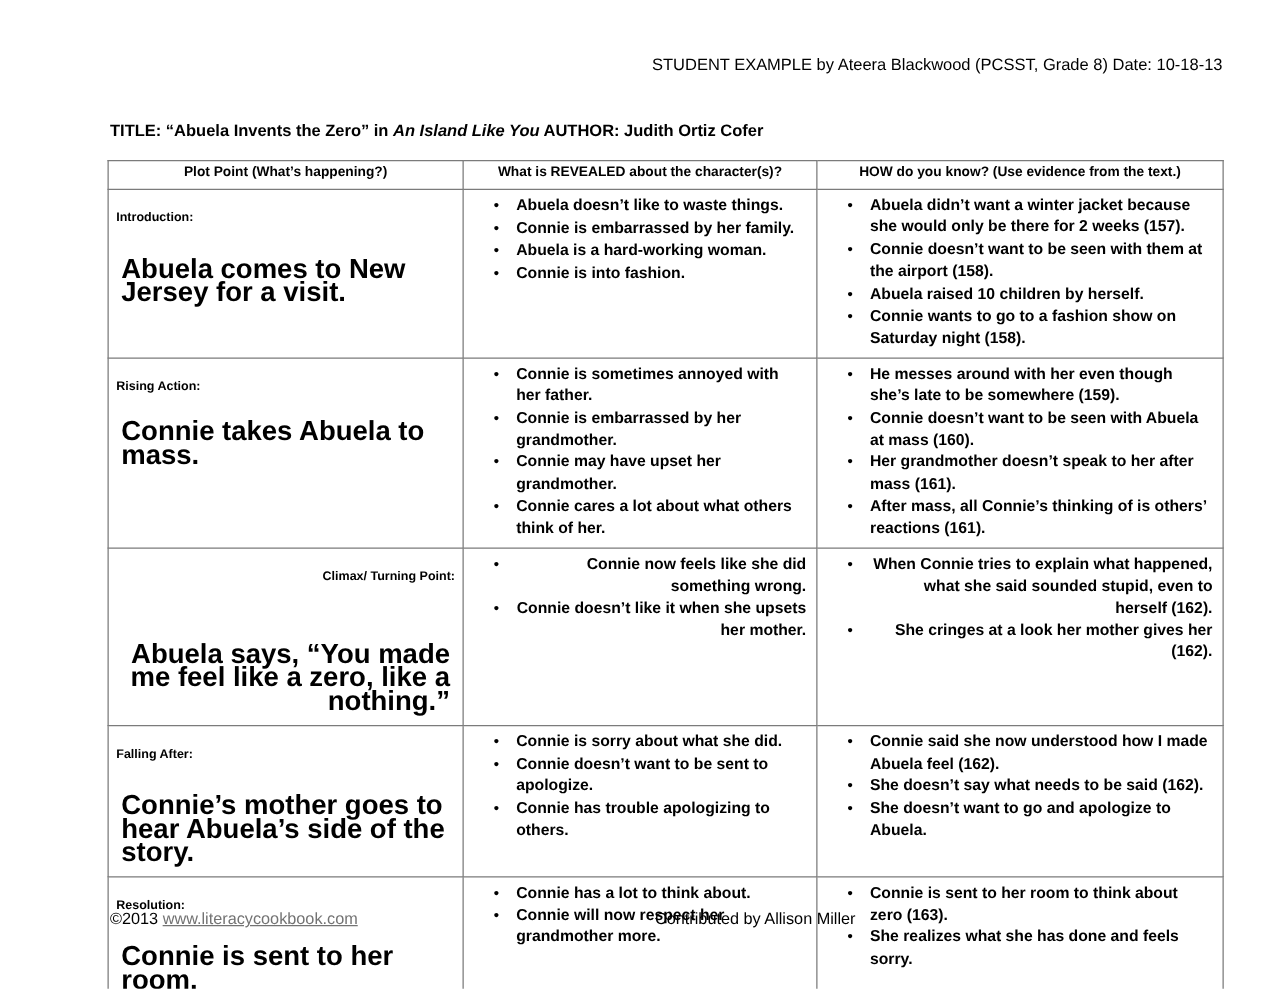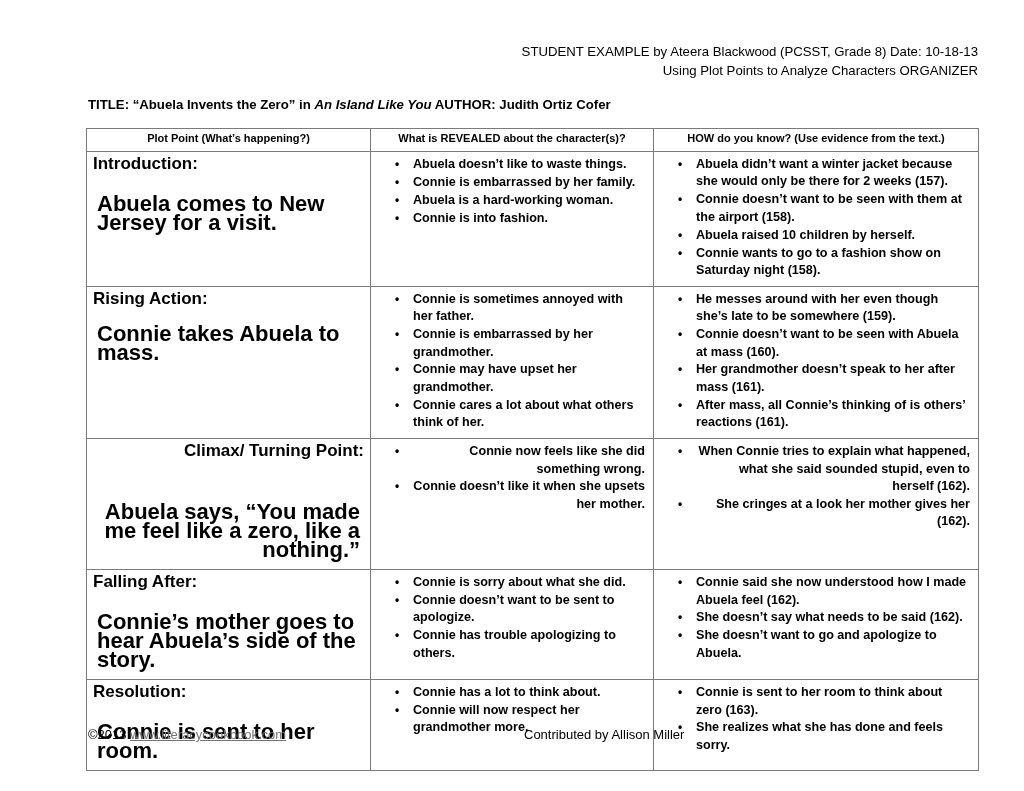--- a/index.html
+++ b/index.html
@@ -76,24 +76,24 @@
     height: 17px;
     line-height: 15px;
     white-space: nowrap;
   }
 
   .cell-pad {
     padding: 4px 6px 6px 6px;
   }
 
   .stage-label {
-    font-size: 17px;
+    font-size: 10px;
     font-weight: bold;
     line-height: 15px;
-    margin: 0 0 2px 0;
+    margin: 11px 0 2px 0;
   }
   .stage-text {
     font-size: 22px;
     font-weight: bold;
     line-height: 19px;
     margin: 4px;
   }
   .spacer-intro { height: 17px; }
   .spacer-rise  { height: 12px; }
   .spacer-climax{ height: 38px; }
@@ -155,21 +155,20 @@
     white-space: nowrap;
   }
 </style>
 </head>
 <body>
 
 <div class="page">
 
   <div class="header">
     <div class="header-line">STUDENT EXAMPLE by Ateera Blackwood (PCSST, Grade 8)  Date: 10-18-13</div>
-    <div class="header-line">Using Plot Points to Analyze Characters ORGANIZER</div>
   </div>
 
   <div class="title-line"><span>TITLE: “Abuela Invents the Zero” in </span><span class="title-italic">An Island Like You</span><span>  AUTHOR: Judith Ortiz Cofer</span></div>
 
   <table class="plot-table">
     <colgroup>
       <col class="col-1">
         <col class="col-2">
         <col class="col-3">
     </colgroup>

